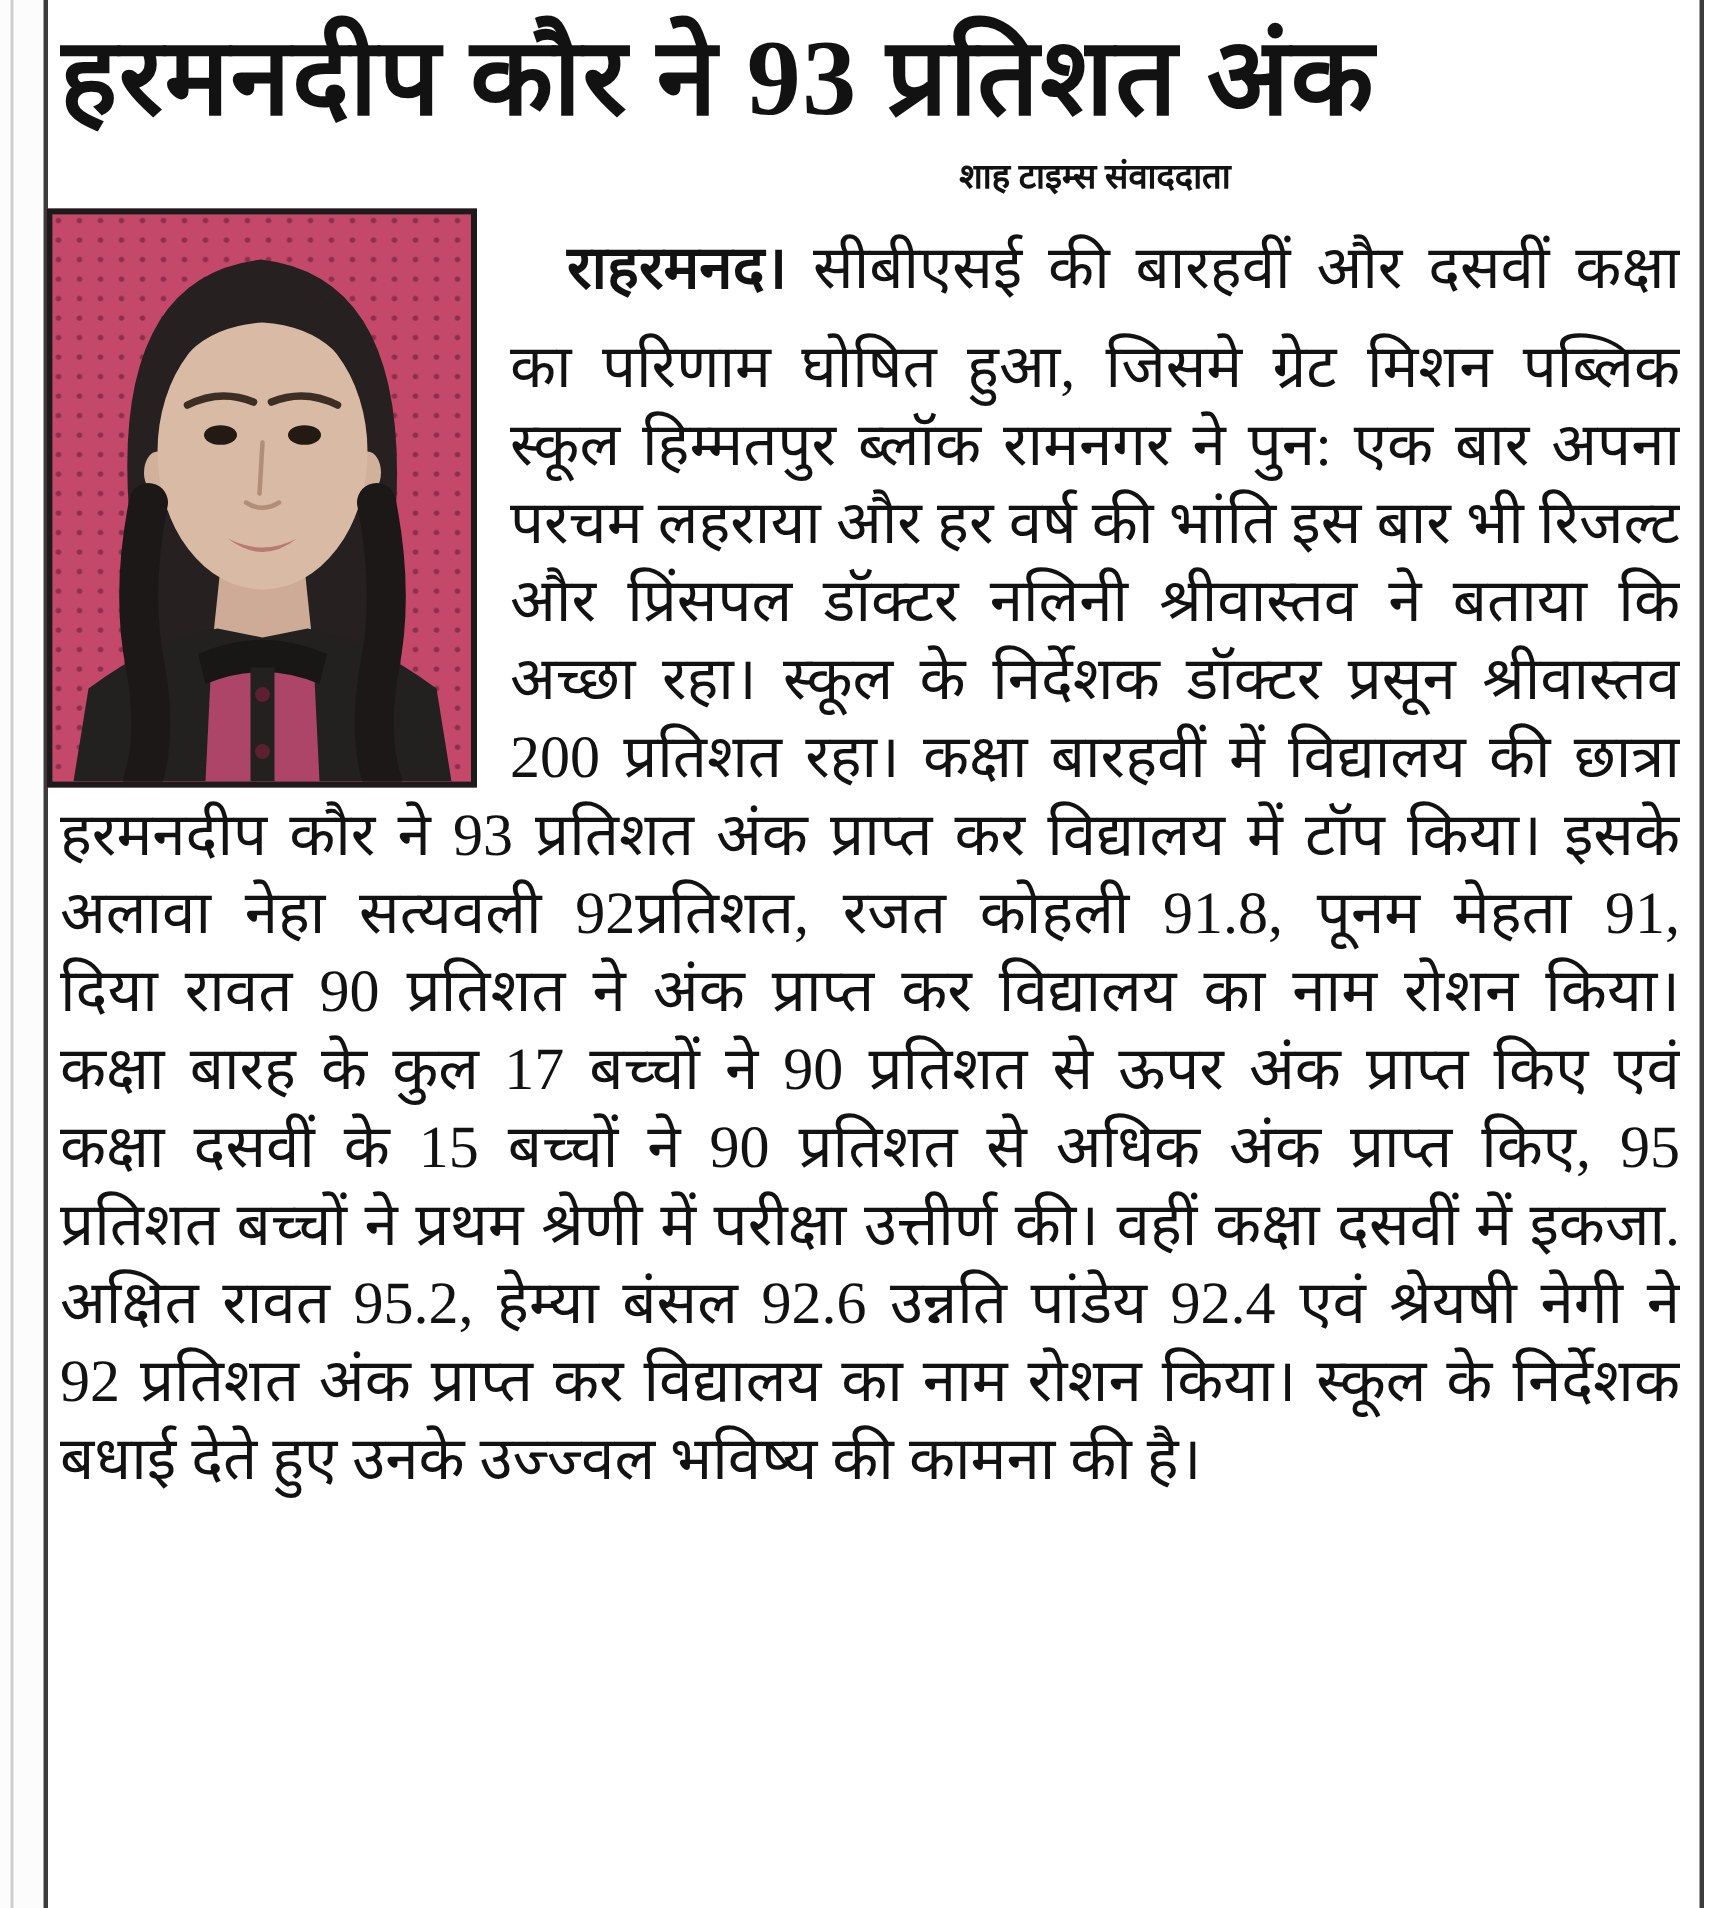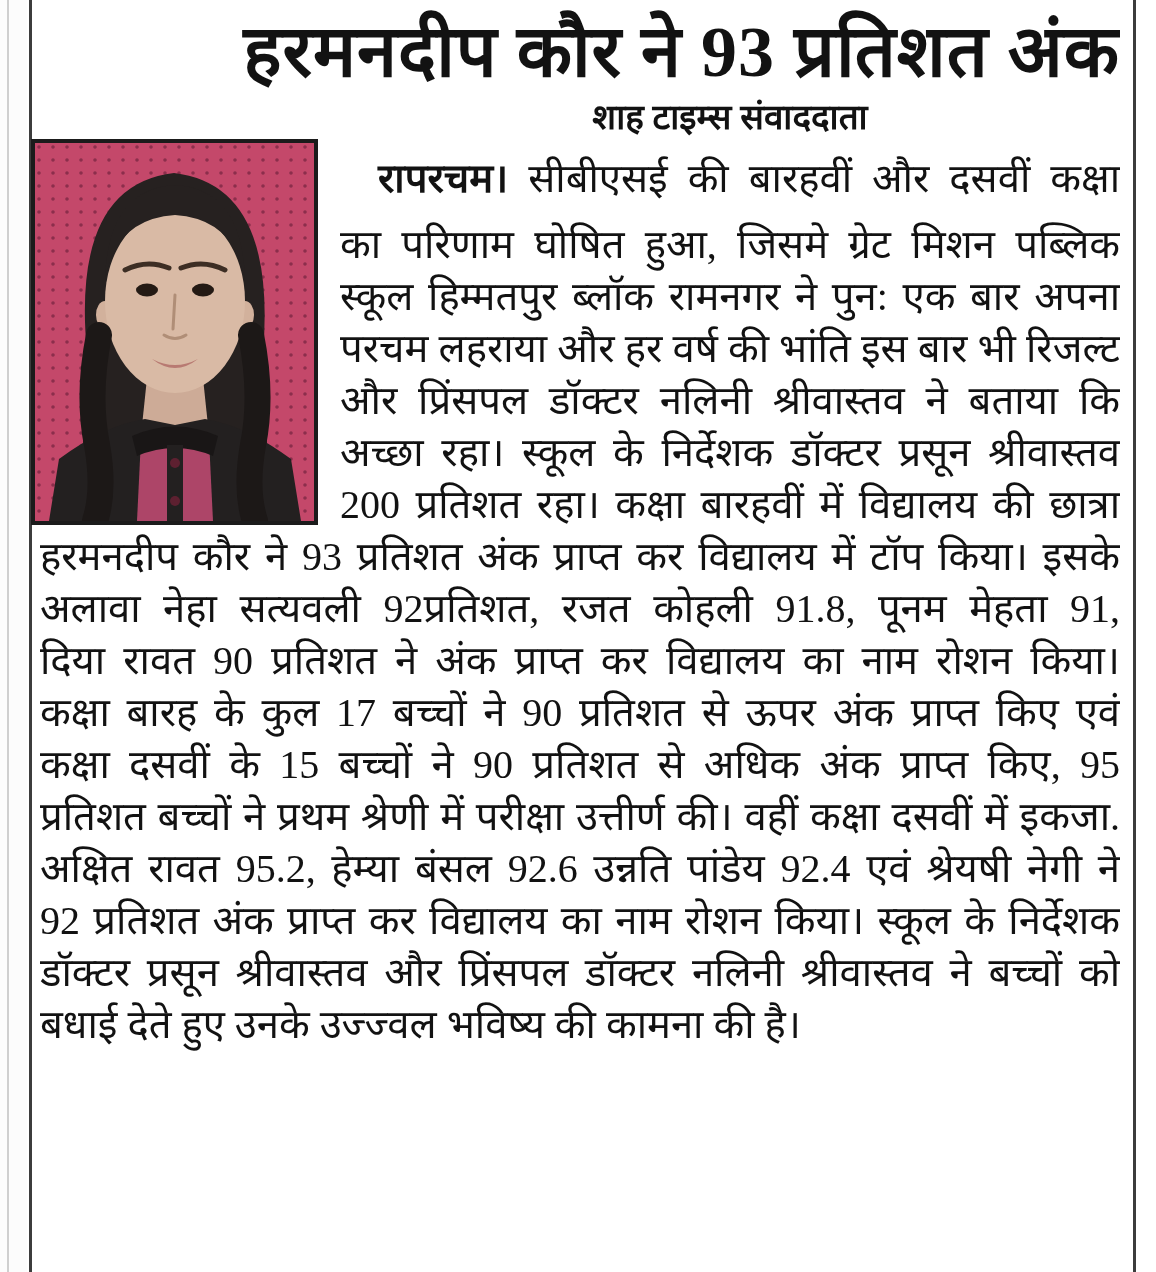--- a/index.html
+++ b/index.html
@@ -45,28 +45,28 @@
     width: 1080px;
   }
   .headline {
     margin-top: 8px;
   }
   .hline {
     font-size: 72px;
     font-weight: bold;
     line-height: 89px;
     height: 89px;
-    text-align: right;
+    text-align: left;
     white-space: nowrap;
     overflow: hidden;
     letter-spacing: 1px;
   }
   .byline {
     margin-left: 300px;
-    font-size: 35px;
+    font-size: 23px;
     font-weight: bold;
     line-height: 42px;
     height: 42px;
     text-align: center;
     white-space: nowrap;
     overflow: hidden;
   }
   .article {
     
   }
@@ -147,36 +147,35 @@
         <path d="M97,293 Q140,274 183,293 L178,313 Q140,297 102,313 Z" fill="#191616"></path>
         <rect x="132" y="302" width="16" height="76" fill="#232020"></rect>
         <circle cx="140" cy="320" r="5" fill="#5d2030"></circle>
         <circle cx="140" cy="358" r="5" fill="#5d2030"></circle>
         <path d="M64,192 Q52,252 62,302 Q70,347 60,378" stroke="#1c1817" stroke-width="26" fill="none" stroke-linecap="round"></path>
         <path d="M216,192 Q228,252 218,302 Q210,347 220,378" stroke="#1c1817" stroke-width="26" fill="none" stroke-linecap="round"></path>
       </svg>
     </figure>
 
     <div class="bline first">
-      <span class="dateline">रापरचम।</span>
+      <span class="dateline">राहरमनद।</span>
       <span>सीबीएसई की बारहवीं और दसवीं कक्षा</span>
     </div>
 
     <div class="bline">का परिणाम घोषित हुआ, जिसमे ग्रेट मिशन पब्लिक</div>
     <div class="bline">स्कूल हिम्मतपुर ब्लॉक रामनगर ने पुन: एक बार अपना</div>
     <div class="bline">परचम लहराया और हर वर्ष की भांति इस बार भी रिजल्ट</div>
     <div class="bline">और प्रिंसपल डॉक्टर नलिनी श्रीवास्तव ने बताया कि</div>
     <div class="bline">अच्छा रहा। स्कूल के निर्देशक डॉक्टर प्रसून श्रीवास्तव</div>
     <div class="bline">200 प्रतिशत रहा। कक्षा बारहवीं में विद्यालय की छात्रा</div>
 
     <div class="bline">हरमनदीप कौर ने 93 प्रतिशत अंक प्राप्त कर विद्यालय में टॉप किया। इसके</div>
     <div class="bline">अलावा नेहा सत्यवली 92प्रतिशत, रजत कोहली 91.8, पूनम मेहता 91,</div>
     <div class="bline">दिया रावत 90 प्रतिशत ने अंक प्राप्त कर विद्यालय का नाम रोशन किया।</div>
     <div class="bline">कक्षा बारह के कुल 17 बच्चों ने 90 प्रतिशत से ऊपर अंक प्राप्त किए एवं</div>
     <div class="bline">कक्षा दसवीं के 15 बच्चों ने 90 प्रतिशत से अधिक अंक प्राप्त किए, 95</div>
     <div class="bline">प्रतिशत बच्चों ने प्रथम श्रेणी में परीक्षा उत्तीर्ण की। वहीं कक्षा दसवीं में इकजा.</div>
     <div class="bline">अक्षित रावत 95.2, हेम्या बंसल 92.6 उन्नति पांडेय 92.4 एवं श्रेयषी नेगी ने</div>
     <div class="bline">92 प्रतिशत अंक प्राप्त कर विद्यालय का नाम रोशन किया। स्कूल के निर्देशक</div>
-    <div class="bline">डॉक्टर प्रसून श्रीवास्तव और प्रिंसपल डॉक्टर नलिनी श्रीवास्तव ने बच्चों को</div>
     <div class="bline last">बधाई देते हुए उनके उज्ज्वल भविष्य की कामना की है।</div>
 
   </div>
 </div>
 
 </body></html>

